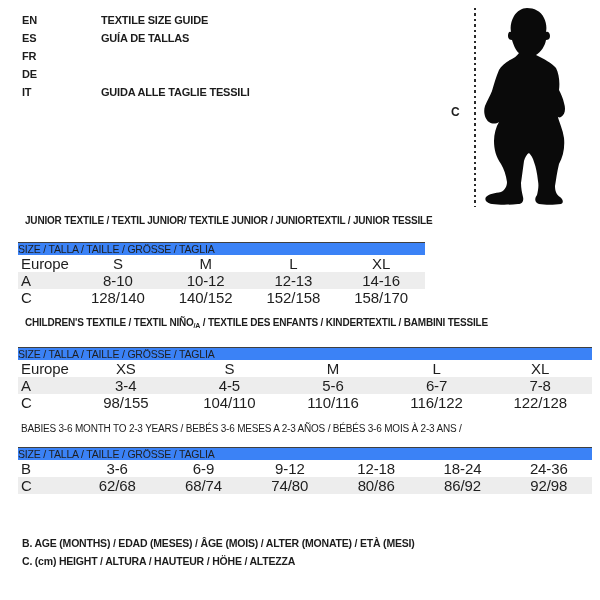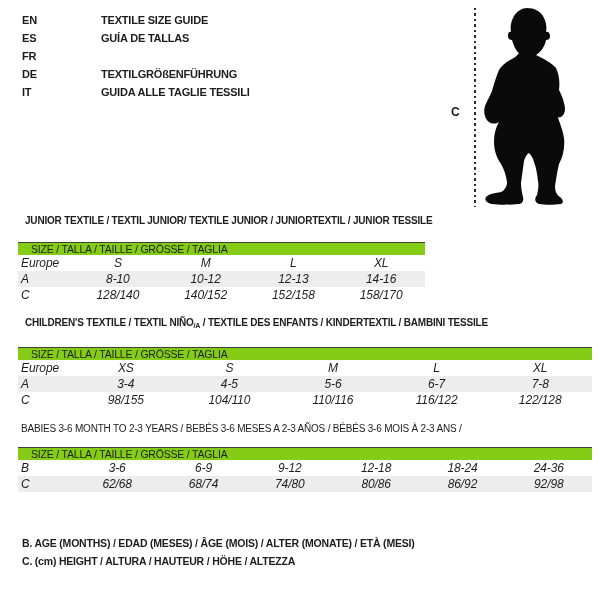--- a/index.html
+++ b/index.html
@@ -36,31 +36,31 @@
   .sec-heading{
     margin:0 0 0 7px;font-size:10px;font-weight:700;line-height:13px;
     letter-spacing:-0.2px;white-space:nowrap;
   }
   .sec-heading .sub{font-size:7px;vertical-align:-2px;}
   .heading-line{margin:0 0 0 3px;font-size:10px;font-weight:400;line-height:14px;letter-spacing:-0.2px;white-space:nowrap;}
 
   .size-bar{
     margin-top:15px;
     height:13px;line-height:13px;
-    background:#84cc16;
+    background:#3b82f6;
     border-top:1.5px solid #3f3f3f;
     font-size:10.5px;color:#1e1e1e;
-    padding-left:13px;box-sizing:border-box;
+    padding-left:0;box-sizing:border-box;
     letter-spacing:-0.2px;
   }
   #sec-babies .size-bar{margin-top:11px;}
   .w-junior{width:407px;}
   .w-wide{width:574px;}
 
-  .size-table{border-collapse:collapse;table-layout:fixed;font-size:12px;color:#1e1e1e;font-style:italic;}
+  .size-table{border-collapse:collapse;table-layout:fixed;font-size:15px;color:#1e1e1e;}
   .size-table td{height:16px;padding:0;text-align:center;vertical-align:middle;font-weight:400;letter-spacing:-0.1px;}
   .size-table td.row-label{text-align:left;padding-left:3px;}
   .col-label{width:56px;}
   tr.shaded{background:#ededed;}
 
   
   .footnotes{position:absolute;left:22px;top:535px;}
   .footnote{font-size:10.5px;font-weight:700;line-height:17.5px;letter-spacing:-0.2px;white-space:nowrap;}
 </style>
 </head>
@@ -75,21 +75,20 @@
     </div>
     <div class="lang-row">
       <span class="lang-code">ES</span>
       <span class="lang-title">GUÍA DE TALLAS</span>
     </div>
     <div class="lang-row">
       <span class="lang-code">FR</span>
     </div>
     <div class="lang-row">
       <span class="lang-code">DE</span>
-      <span class="lang-title">TEXTILGRÖßENFÜHRUNG</span>
     </div>
     <div class="lang-row">
       <span class="lang-code">IT</span>
       <span class="lang-title">GUIDA ALLE TAGLIE TESSILI</span>
     </div>
   </div>
 
   <div class="figure">
     <span class="c-label">C</span>
     <div class="dotted-line"></div>

